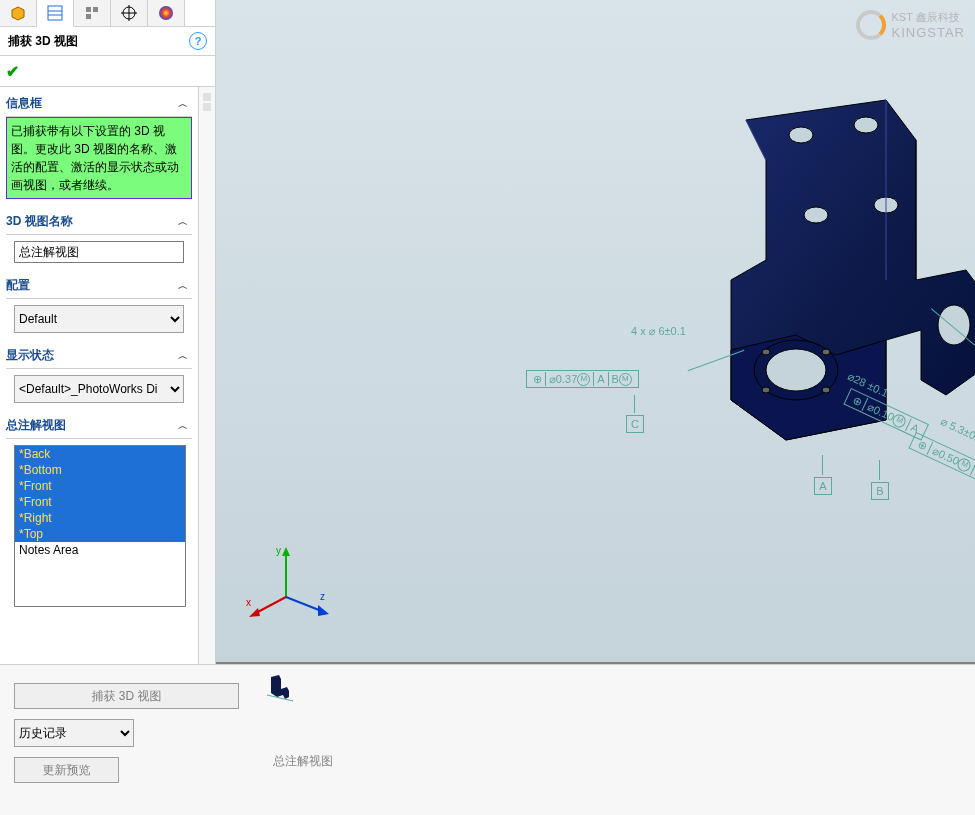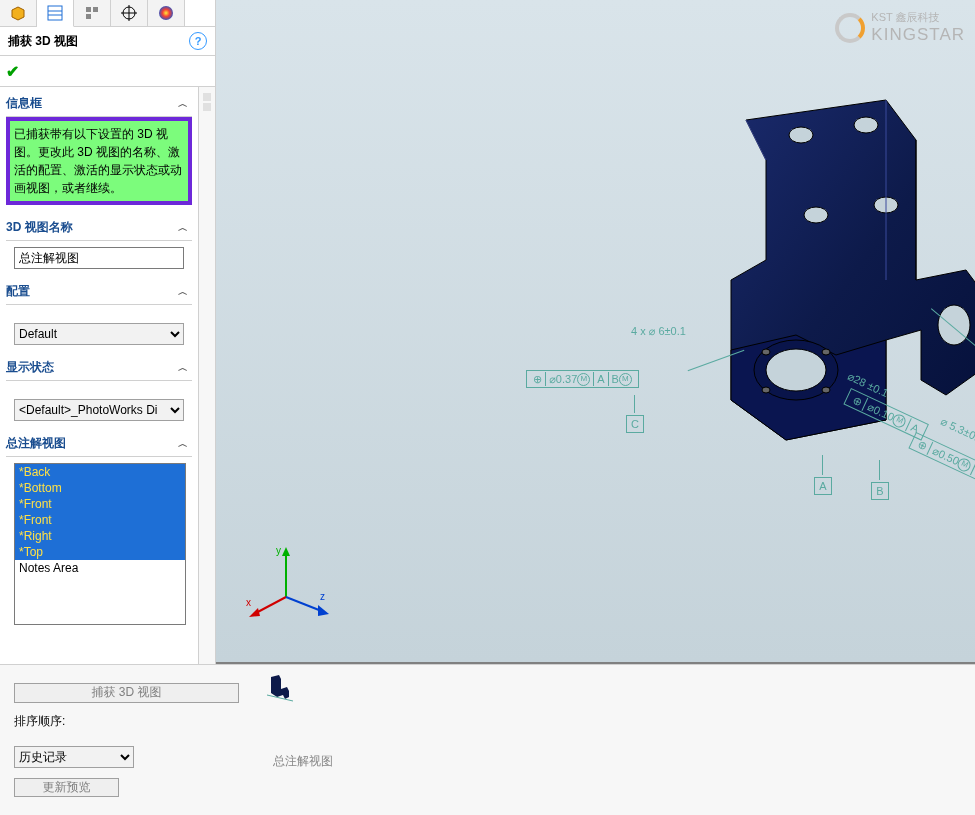--- a/index.html
+++ b/index.html
@@ -17,23 +17,23 @@
   
   .confirm{height:30px;border-top:1px solid #d0d0d0;border-bottom:1px solid #d0d0d0;display:flex;align-items:center;padding-left:6px;}
   .confirm .tick{color:#00a000;font-size:16px;font-weight:bold;}
   .rightArrowCol{width:16px;flex:none;border-left:1px solid #d0d0d0;display:flex;flex-direction:column;align-items:center;padding-top:6px;gap:2px;background:#f7f7f7;}
   .rightArrowCol .sq{width:8px;height:8px;background:#e0e0e0;}
   .bodyRow{flex:1;display:flex;min-height:0;}
   .scroll{flex:1;overflow:auto;padding:4px 6px 10px 6px;}
   .section{margin-bottom:10px;}
   .sectHead{font-weight:bold;color:#1a4d8f;border-bottom:1px solid #d0d0d0;padding:4px 0;display:flex;align-items:center;justify-content:space-between;}
   .sectHead .chev{color:#606060;font-size:10px;padding-right:4px;}
-  .info{background:#7CFC7C;color:#000;padding:4px;line-height:1.5;border:4px solid #6d28d9;}
+  .info{background:#7CFC7C;color:#000;padding:4px;line-height:1.5;border:1px solid #6d28d9;}
   .input{width:100%;box-sizing:border-box;border:1px solid #7a7a7a;height:22px;padding:2px 4px;font:inherit;}
-  .select{width:100%;box-sizing:border-box;border:1px solid #a0a0a0;height:22px;background:#f2f2f2;font:inherit;margin-top:12px;}
+  .select{width:100%;box-sizing:border-box;border:1px solid #a0a0a0;height:28px;background:#f2f2f2;font:inherit;}
   .listbox{width:100%;height:160px;border:1px solid #7a7a7a;background:#fff;overflow:auto;}
   .listbox .item{padding:1px 4px;cursor:default;}
   .listbox .item.sel{background:#1e6fd6;color:#fde047;}
   
   .viewport{flex:1;position:relative;background:linear-gradient(#d9e4ea,#c5d3da);border-bottom:2px solid #808080;}
   .watermark{position:absolute;right:10px;top:10px;color:#b5b5b5;font-size:14px;display:flex;align-items:center;gap:6px;}
   .watermark .logo{width:22px;height:22px;border-radius:50%;border:4px solid #c9c9c9;border-right-color:#f0a030;}
   .triad{position:absolute;left:30px;bottom:30px;}
   .triad svg{display:block;}
   
@@ -182,21 +182,21 @@
           <div class="sq"></div>
         </div>
       </div>
     </div>
 
     <div class="viewport">
       <div class="watermark">
         <div class="logo"></div>
         <div>
           <div style="font-size:11px">KST 鑫辰科技</div>
-          <div style="font-size:17px;letter-spacing:1px">KINGSTAR</div>
+          <div style="font-size:13px;letter-spacing:1px">KINGSTAR</div>
         </div>
       </div>
 
       <svg class="part3d" width="330" height="380">
         <defs>
           <linearGradient id="steel" x1="0" y1="0" x2="1" y2="1">
             <stop offset="0" stop-color="#1a2a6c"></stop>
               <stop offset="0.5" stop-color="#0d1a4a"></stop>
               <stop offset="1" stop-color="#05103a"></stop>
           </linearGradient>
@@ -289,21 +289,20 @@
           <text x="74" y="58" fill="#0040d0" font-size="10">z</text>
         </svg>
       </div>
     </div>
   </div>
 
   <div class="bottom">
     <div class="left">
       <button class="btn">捕获 3D 视图</button>
       <div>
-        <div style="margin-bottom:4px">排序顺序:</div>
         <select class="select" style="width:120px">
           <option>历史记录</option>
         </select>
       </div>
       <button class="btn" style="width:105px">更新预览</button>
     </div>
     <div class="preview">
       <svg class="thumb" viewBox="0 0 30 30">
         <path d="M6 4 L14 2 L16 6 L16 16 L22 14 L24 18 L24 24 L20 26 L18 22 L12 24 L6 20 Z" fill="#0d1a4a"></path>
         <line x1="2" y1="22" x2="28" y2="28" stroke="#5aaaa0"></line>

